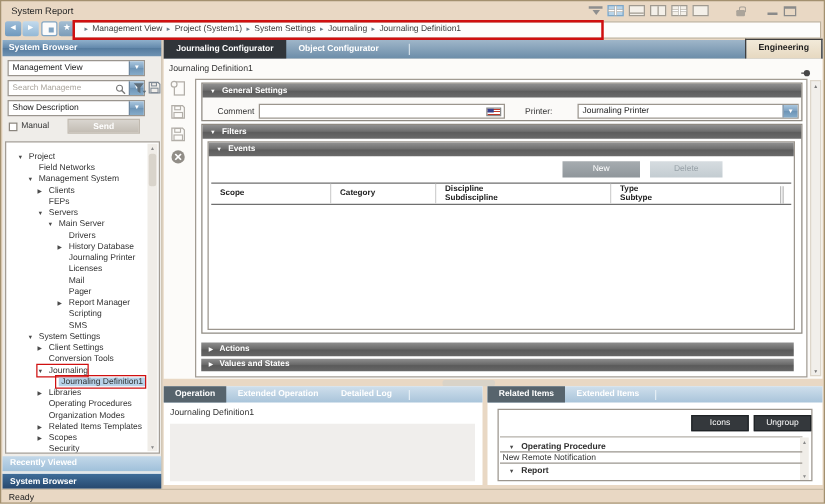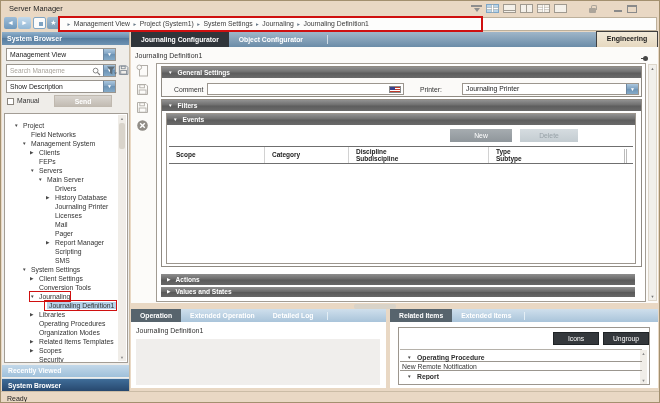--- a/index.html
+++ b/index.html
@@ -143,21 +143,21 @@
   #statusbar{left:0;top:390px;width:658px;height:13px;border-top:1px solid #cbbca6;}
   #status-text{left:6px;top:3px;font-size:7px;color:#222;}
   svg{display:block;}
 </style>
 </head>
 <body>
 
 <div id="win">
 
   <div class="abs" id="titlebar">
-    <div class="abs" id="title">Server Manager</div>
+    <div class="abs" id="title">System Report</div>
     <div class="abs wicons" style="right:22px;top:3px;">
       <div class="dock"></div>
       <div class="lay grid active"></div>
       <div class="lay hsplit"></div>
       <div class="lay vsplit"></div>
       <div class="lay grid"></div>
       <div class="lay"></div>
       <div class="lock"></div>
       <div class="minb"></div>
       <div class="maxb"></div>

